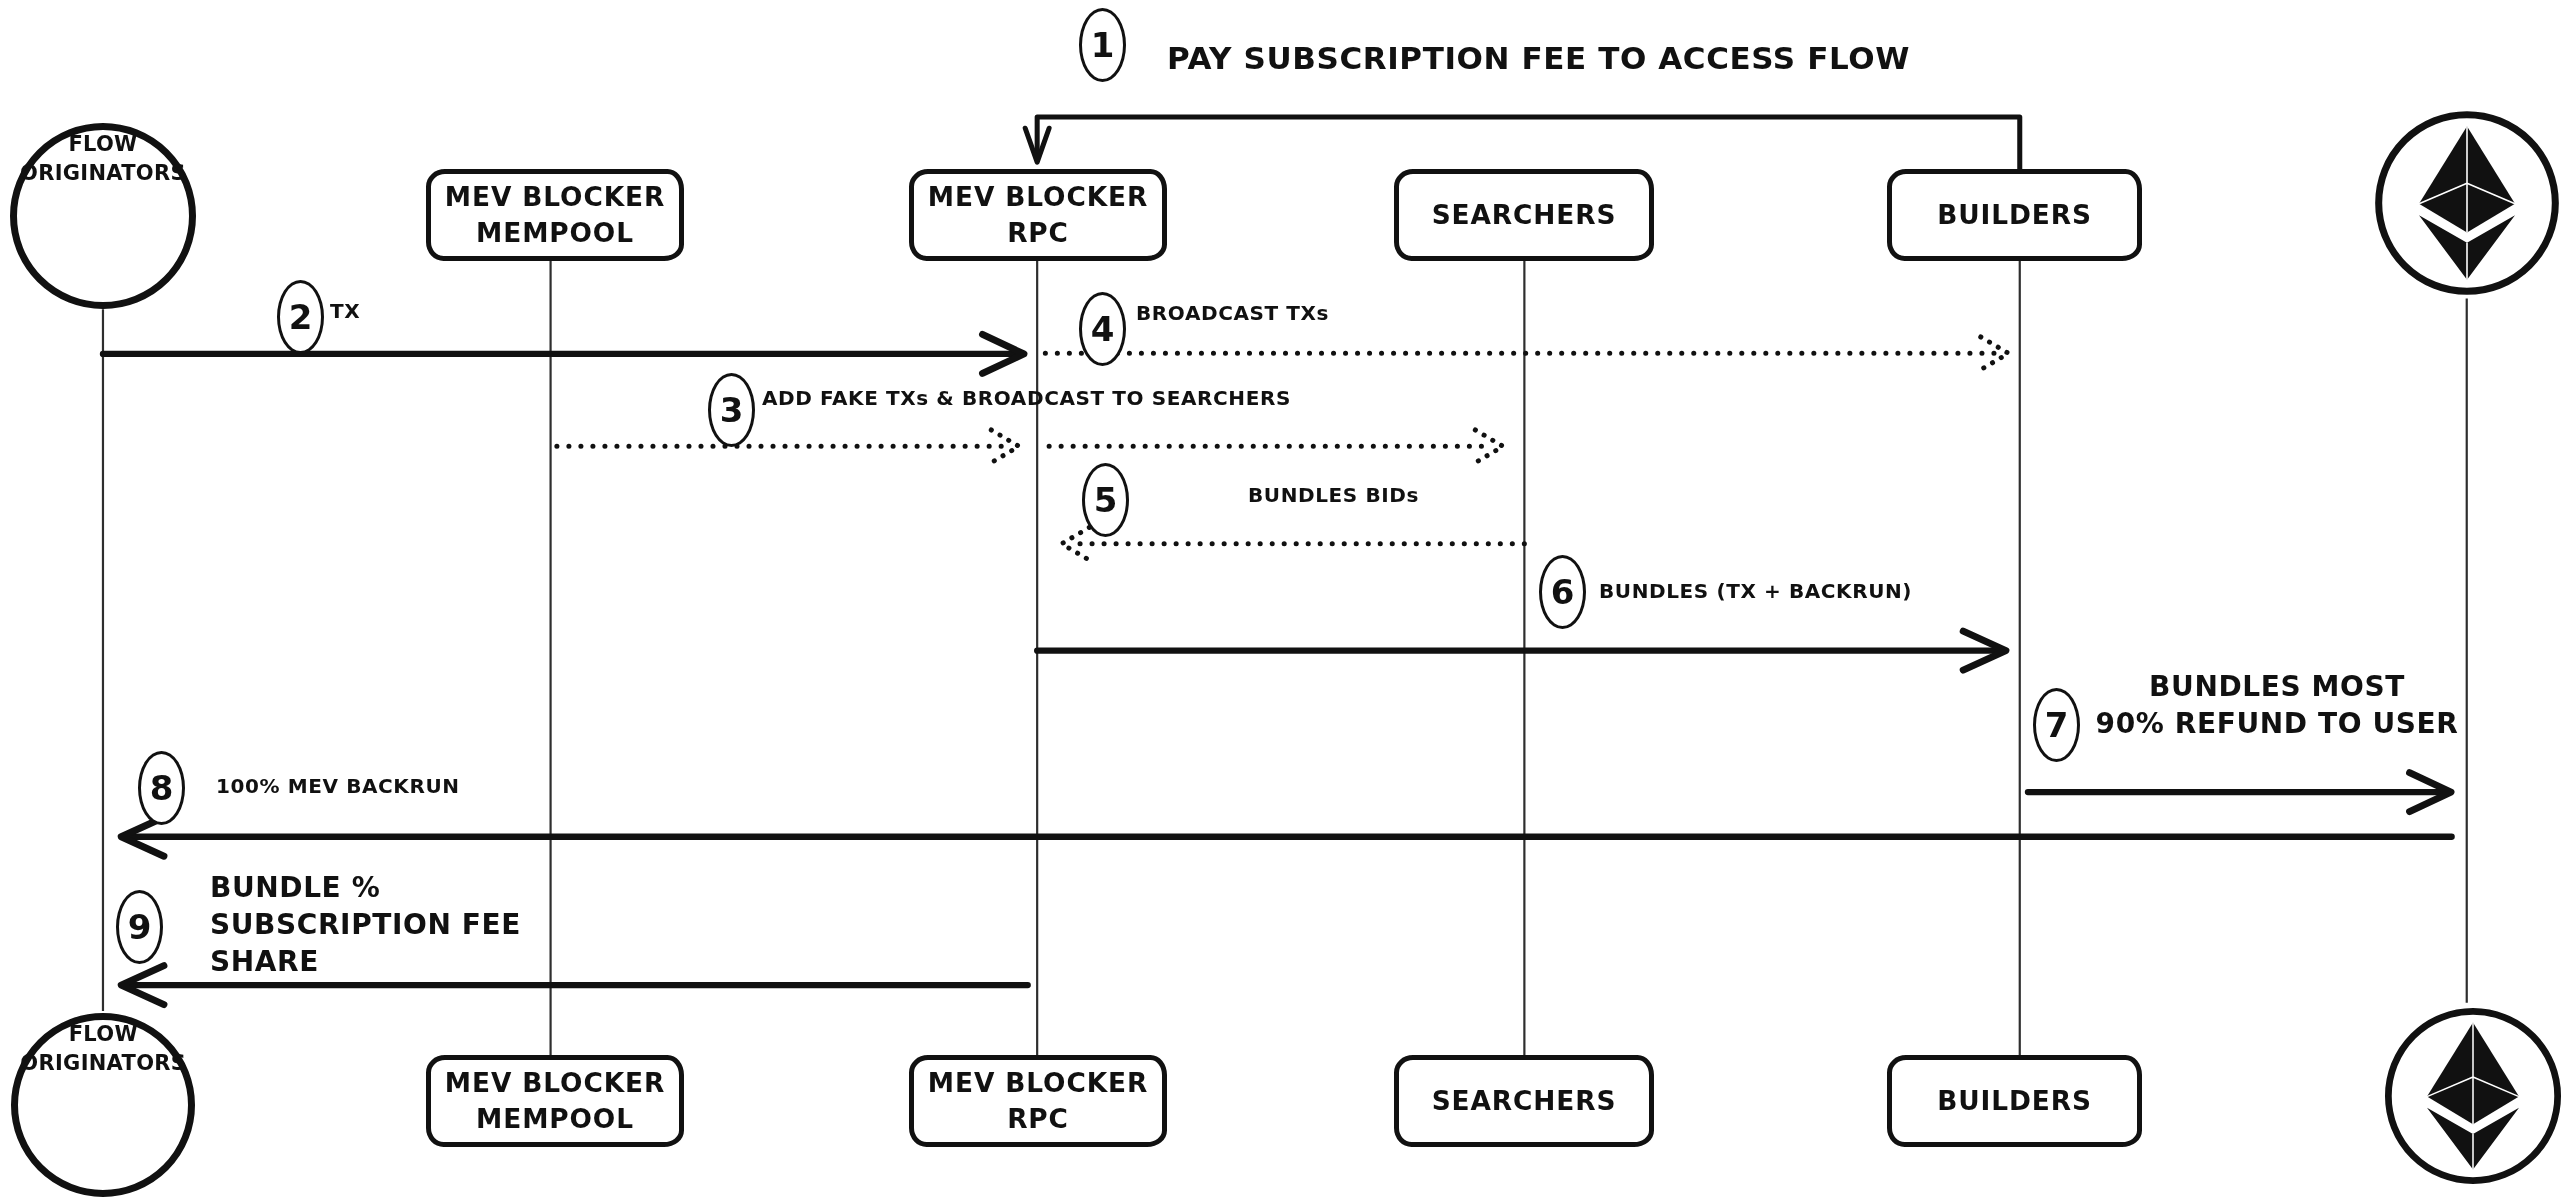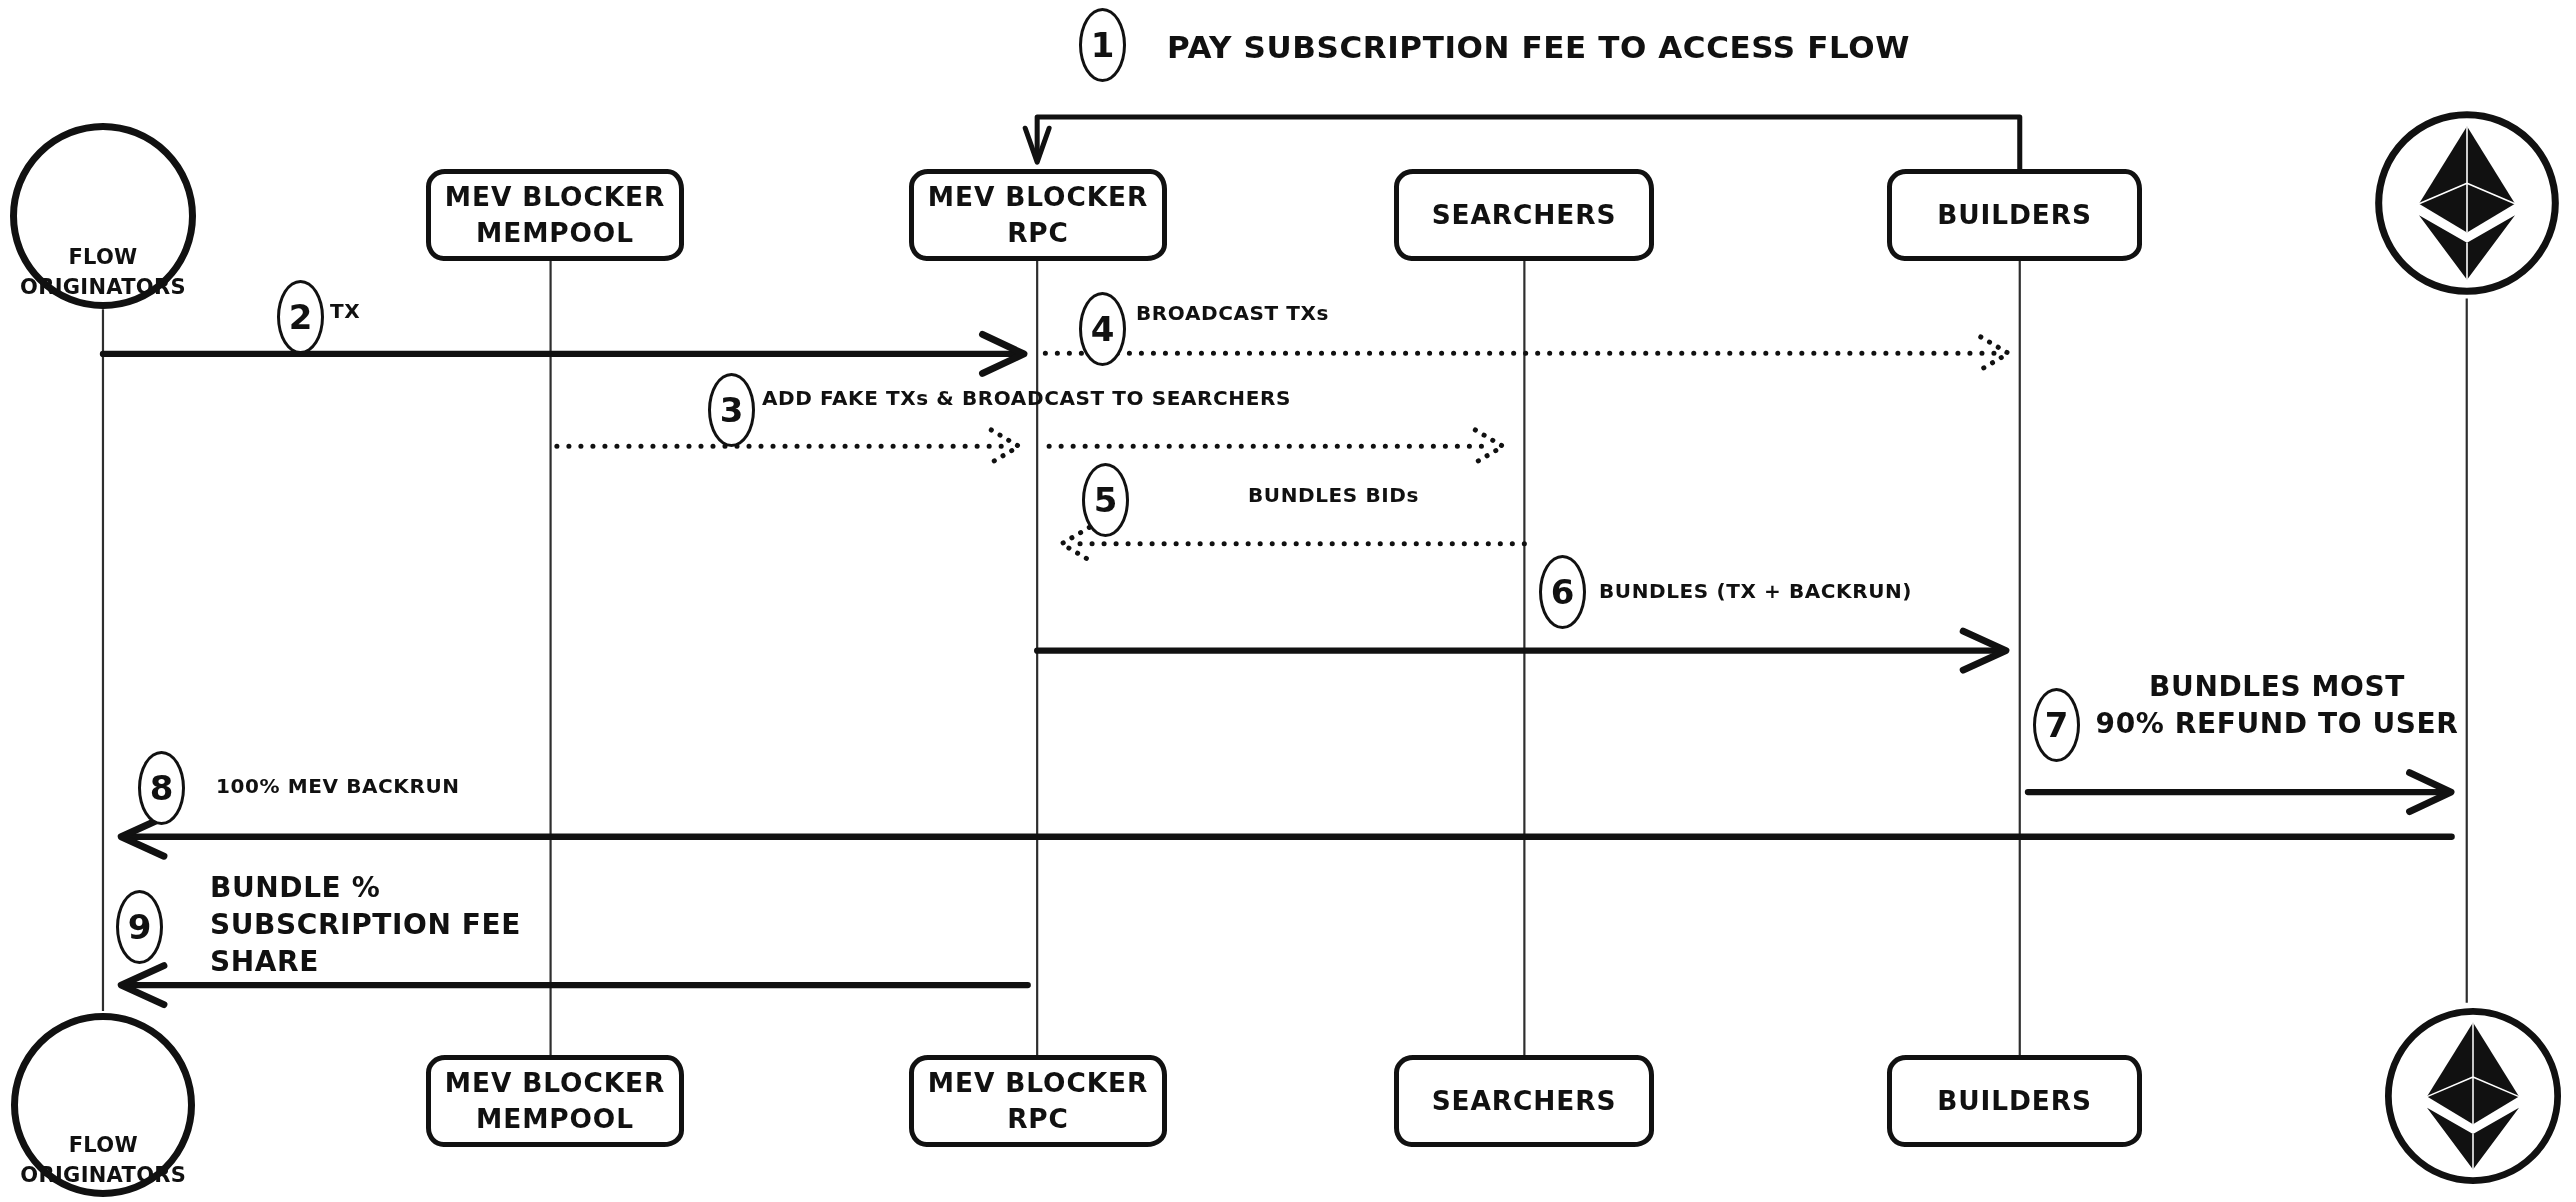--- a/index.html
+++ b/index.html
@@ -17,21 +17,21 @@
 
   .box-actor{
     position:absolute;box-sizing:border-box;background:#fff;
     border:5.7px solid #111;border-radius:19px 16.4px 20px 17.6px / 17.6px 20px 16.4px 19px;
     display:flex;align-items:center;justify-content:center;text-align:center;
     font-size:26.4px;font-weight:bold;letter-spacing:0.9px;line-height:1.35;
   }
   .circle-actor{
     position:absolute;box-sizing:border-box;background:#fff;
     border:7px solid #111;border-radius:50%;
-    display:flex;align-items:flex-end;justify-content:center;text-align:center;
+    display:flex;align-items:flex-start;justify-content:center;text-align:center;
     font-size:21px;font-weight:bold;letter-spacing:0.3px;line-height:1.4;
   }
   .eth-actor{position:absolute;}
   .eth-actor svg{display:block;width:100%;height:100%;}
 
   .badge{
     position:absolute;box-sizing:border-box;width:47px;height:74px;background:#fff;
     border:3.1px solid #111;border-radius:50%;
     display:flex;align-items:center;justify-content:center;
     font-size:34px;font-weight:bold;
@@ -188,21 +188,21 @@
   <div class="badge" style="left:2033px;top:688px;">
       <span>7</span>
     </div>
   <div class="badge" style="left:138px;top:751px;">
       <span>8</span>
     </div>
   <div class="badge" style="left:116px;top:890px;">
       <span>9</span>
     </div>
 
-  <div class="lbl title" style="left:1167px;top:29px;">PAY SUBSCRIPTION FEE TO ACCESS FLOW</div>
+  <div class="lbl title" style="left:1167px;top:40px;">PAY SUBSCRIPTION FEE TO ACCESS FLOW</div>
   <div class="lbl" style="left:330px;top:299px;">TX</div>
   <div class="lbl" style="left:762px;top:386px;">ADD FAKE TXs &amp; BROADCAST TO SEARCHERS</div>
   <div class="lbl" style="left:1136px;top:301px;">BROADCAST TXs</div>
   <div class="lbl" style="left:1248px;top:483px;">BUNDLES BIDs</div>
   <div class="lbl" style="left:1599px;top:579px;">BUNDLES (TX + BACKRUN)</div>
 
   <div class="lbl-multi centered" style="left:2085px;top:668px;width:384px;">
     <div>BUNDLES MOST</div>
     <div>90% REFUND TO USER</div>
   </div>

